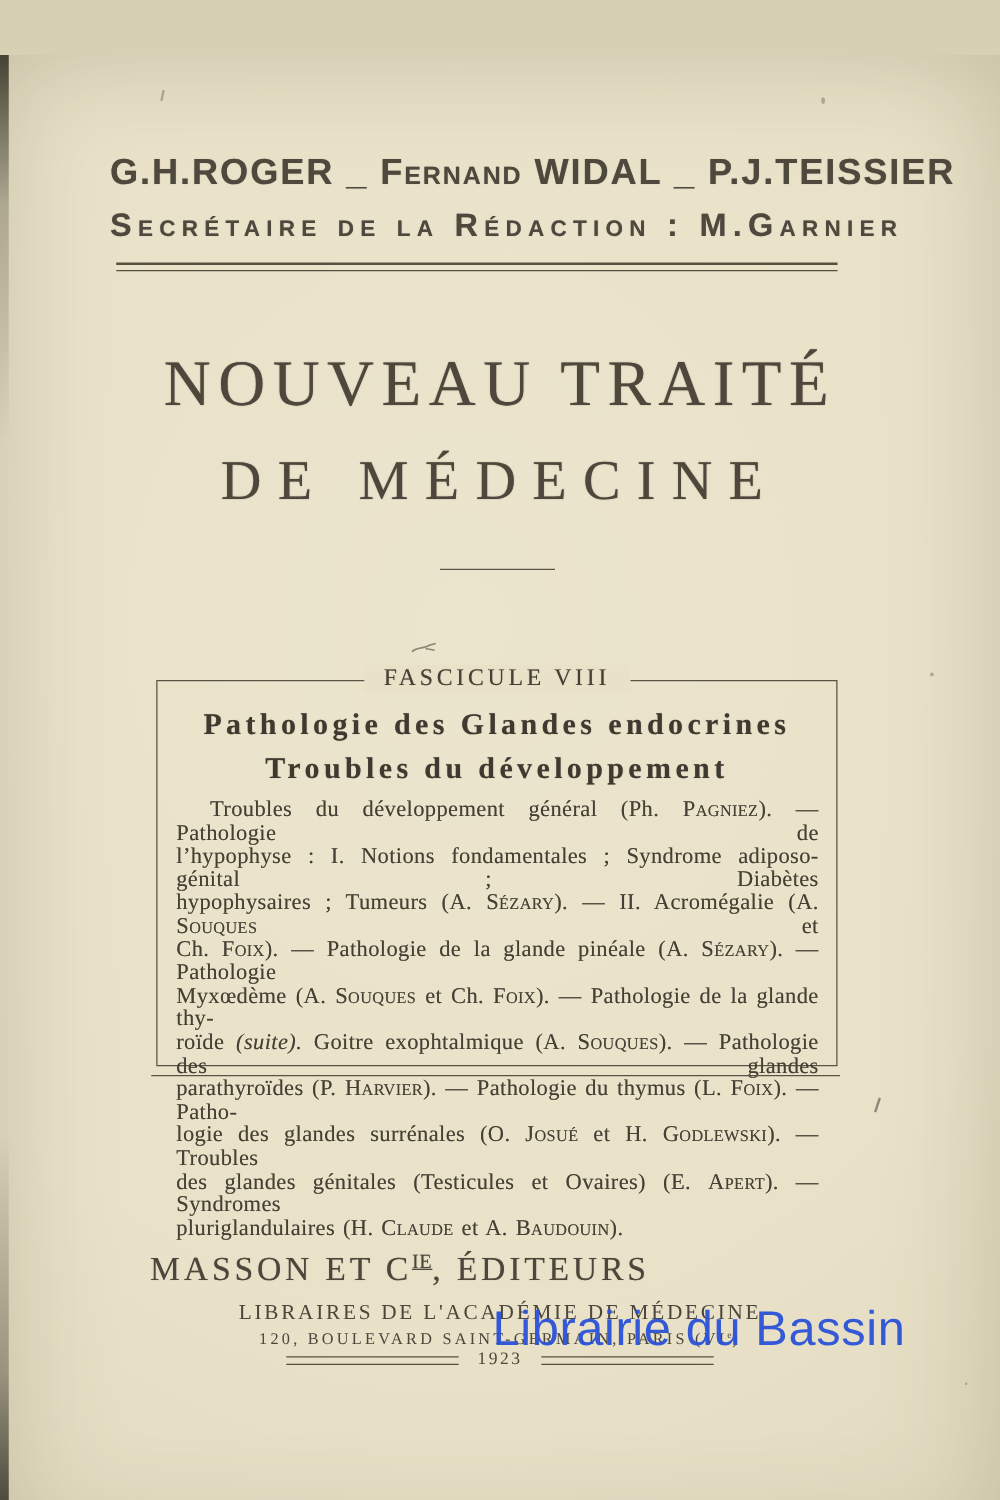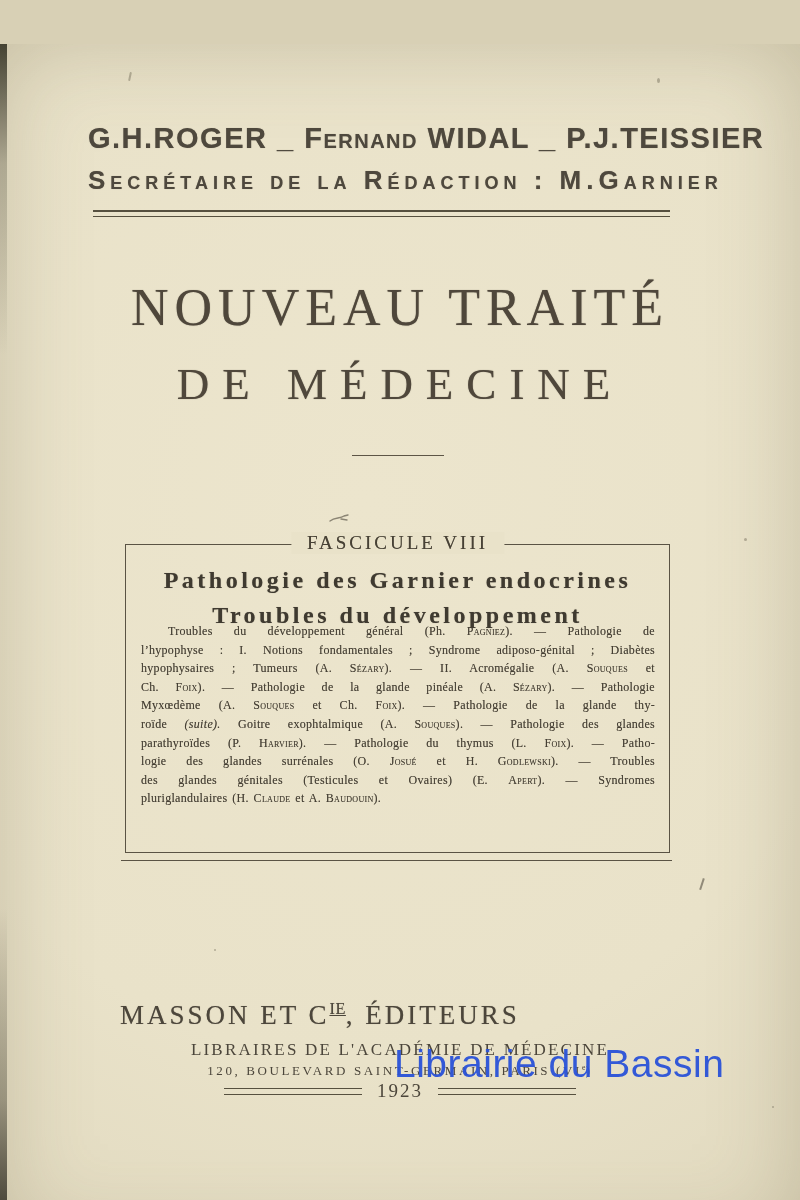--- a/index.html
+++ b/index.html
@@ -64,22 +64,22 @@
     position:absolute;top:22px;left:0;width:100%;text-align:center;
     font-weight:bold;font-size:24px;letter-spacing:3.5px;color:#3f3a30;
     white-space:nowrap;text-shadow:0 0 0.7px rgba(63,58,48,0.5);
   }
   .fhead2{
     position:absolute;top:57px;left:0;width:100%;text-align:center;
     font-weight:bold;font-size:24px;letter-spacing:3.5px;color:#3f3a30;
     white-space:nowrap;text-shadow:0 0 0.7px rgba(63,58,48,0.5);
   }
   .toc{
-    position:absolute;top:77px;left:15px;width:514px;
-    font-size:12px;line-height:18.6px;color:#453f34;
+    position:absolute;top:93px;left:15px;width:514px;
+    font-size:18px;line-height:18.6px;color:#453f34;
     letter-spacing:0.3px;word-spacing:1.5px;
     text-shadow:0 0 0.5px rgba(69,63,52,0.5);
   }
   .toc-line{text-align:justify;text-align-last:justify;}
   .toc-line.first{text-indent:27px;}
   .toc-line.last{text-align-last:left;}
   .box-underline{left:121px;top:816px;width:551px;height:0;border-top:1.5px solid #5a5344;}
   
   .pub-name{
     left:120px;top:956px;width:560px;text-align:left;
@@ -92,21 +92,21 @@
   }
   .pub-addr{
     left:120px;top:1019px;width:560px;text-align:center;
     font-size:13px;letter-spacing:2.6px;color:#4c463b;white-space:nowrap;
   }
   .year-row{
     left:120px;top:1036px;width:560px;
     display:flex;align-items:center;justify-content:center;gap:15px;
   }
   .year-rule{width:138px;height:5px;border-top:1.5px solid var(--rule);border-bottom:1.5px solid var(--rule);}
-  .year-label{font-size:19px;letter-spacing:2px;color:#4c463b;}
+  .year-label{font-size:14px;letter-spacing:2px;color:#4c463b;}
   .seg-sc{font-variant:small-caps;}
   .seg-it{font-style:italic;}
   .seg-sup{vertical-align:super;font-size:60%;letter-spacing:0.5px;}
   .seg-u{text-decoration:underline;}
   
   .watermark{
     left:394px;top:998px;width:420px;
     font-family:"Liberation Sans", sans-serif;
     font-size:39px;letter-spacing:0.5px;opacity:0.95;white-space:nowrap;
   }
@@ -145,21 +145,21 @@
   <div class="abs title1">NOUVEAU TRAITÉ</div>
   <div class="abs title2">DE MÉDECINE</div>
   <div class="abs title-divider"></div>
 
   <svg class="abs pen-mark" viewBox="0 0 22 12" xmlns="http://www.w3.org/2000/svg">
     <path d="M2,9 C7,5 12,7 16,4 L20,3 M13,7 L19,8" stroke="#6b6557" stroke-width="1.4" fill="none" stroke-linecap="round"></path>
   </svg>
 
   <div class="abs fbox">
     <div class="flabel">FASCICULE VIII</div>
-    <div class="fhead1">Pathologie des Garnier endocrines</div>
+    <div class="fhead1">Pathologie des Glandes endocrines</div>
     <div class="fhead2">Troubles du développement</div>
     <div class="toc">
         <div class="toc-line first"><span>Troubles du développement général (Ph. </span><span class="seg-sc">Pagniez</span><span>). — Pathologie de</span></div>
         <div class="toc-line"><span>l’hypophyse : I. Notions fondamentales ; Syndrome adiposo-génital ; Diabètes</span></div>
         <div class="toc-line"><span>hypophysaires ; Tumeurs (A. </span><span class="seg-sc">Sézary</span><span>). — II. Acromégalie (A. </span><span class="seg-sc">Souques</span><span> et</span></div>
         <div class="toc-line"><span>Ch. </span><span class="seg-sc">Foix</span><span>). — Pathologie de la glande pinéale (A. </span><span class="seg-sc">Sézary</span><span>). — Pathologie</span></div>
         <div class="toc-line"><span>Myxœdème (A. </span><span class="seg-sc">Souques</span><span> et Ch. </span><span class="seg-sc">Foix</span><span>). — Pathologie de la glande thy-</span></div>
         <div class="toc-line"><span>roïde </span><span class="seg-it">(suite).</span><span> Goitre exophtalmique (A. </span><span class="seg-sc">Souques</span><span>). — Pathologie des glandes</span></div>
         <div class="toc-line"><span>parathyroïdes (P. </span><span class="seg-sc">Harvier</span><span>). — Pathologie du thymus (L. </span><span class="seg-sc">Foix</span><span>). — Patho-</span></div>
         <div class="toc-line"><span>logie des glandes surrénales (O. </span><span class="seg-sc">Josué</span><span> et H. </span><span class="seg-sc">Godlewski</span><span>). — Troubles</span></div>

